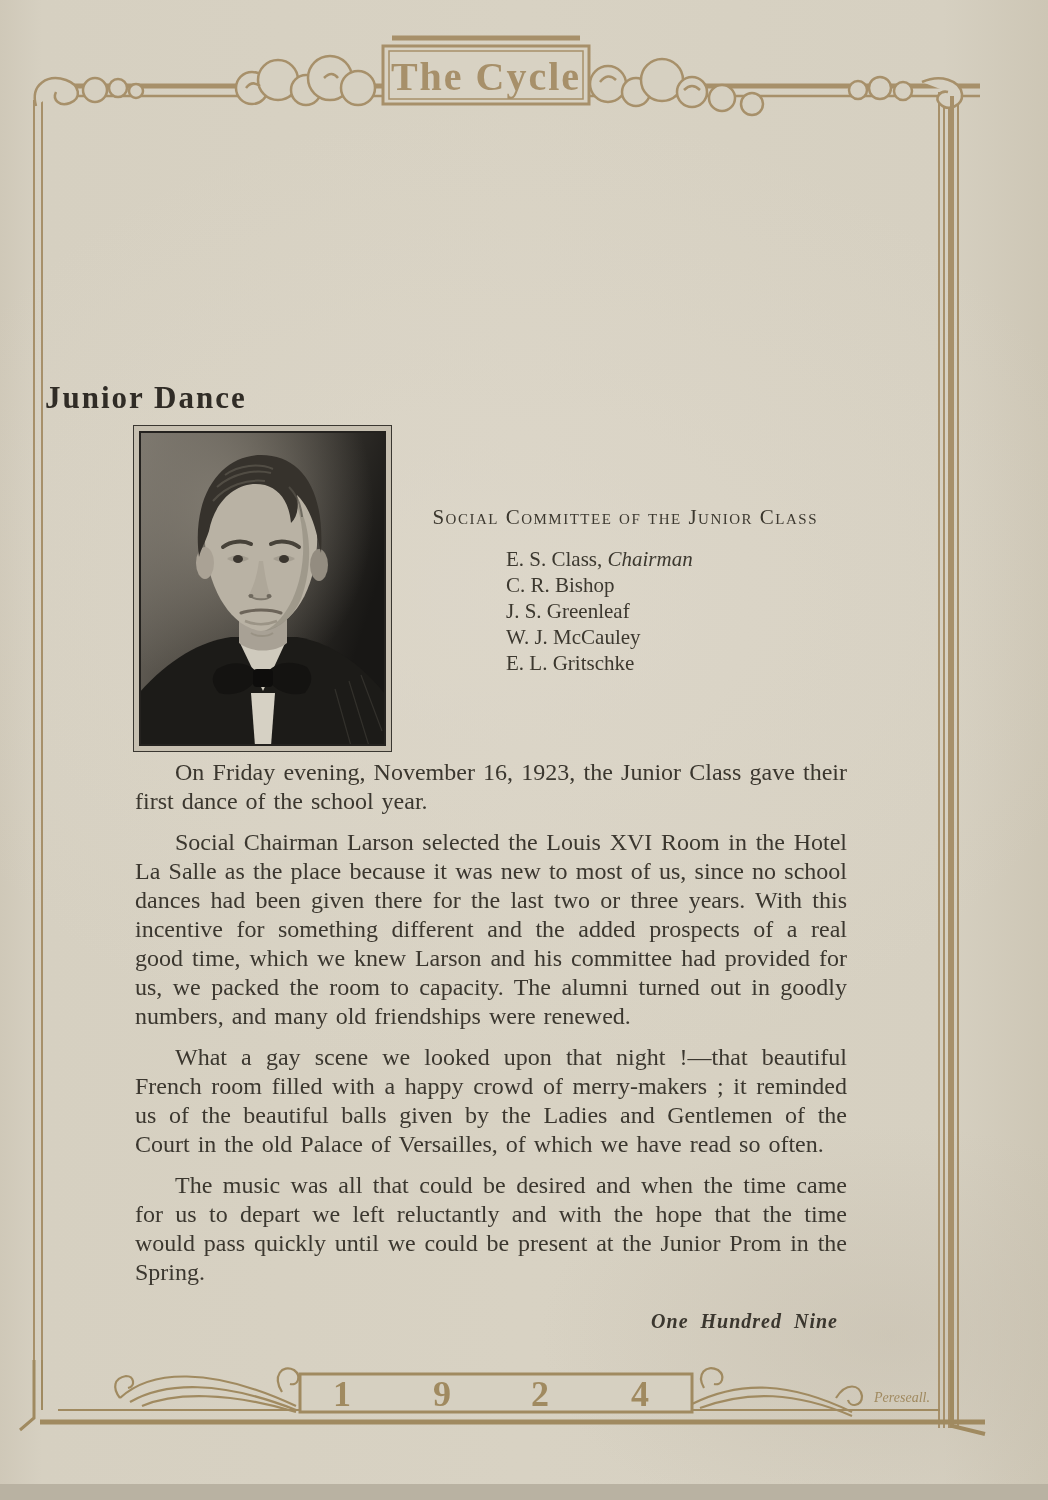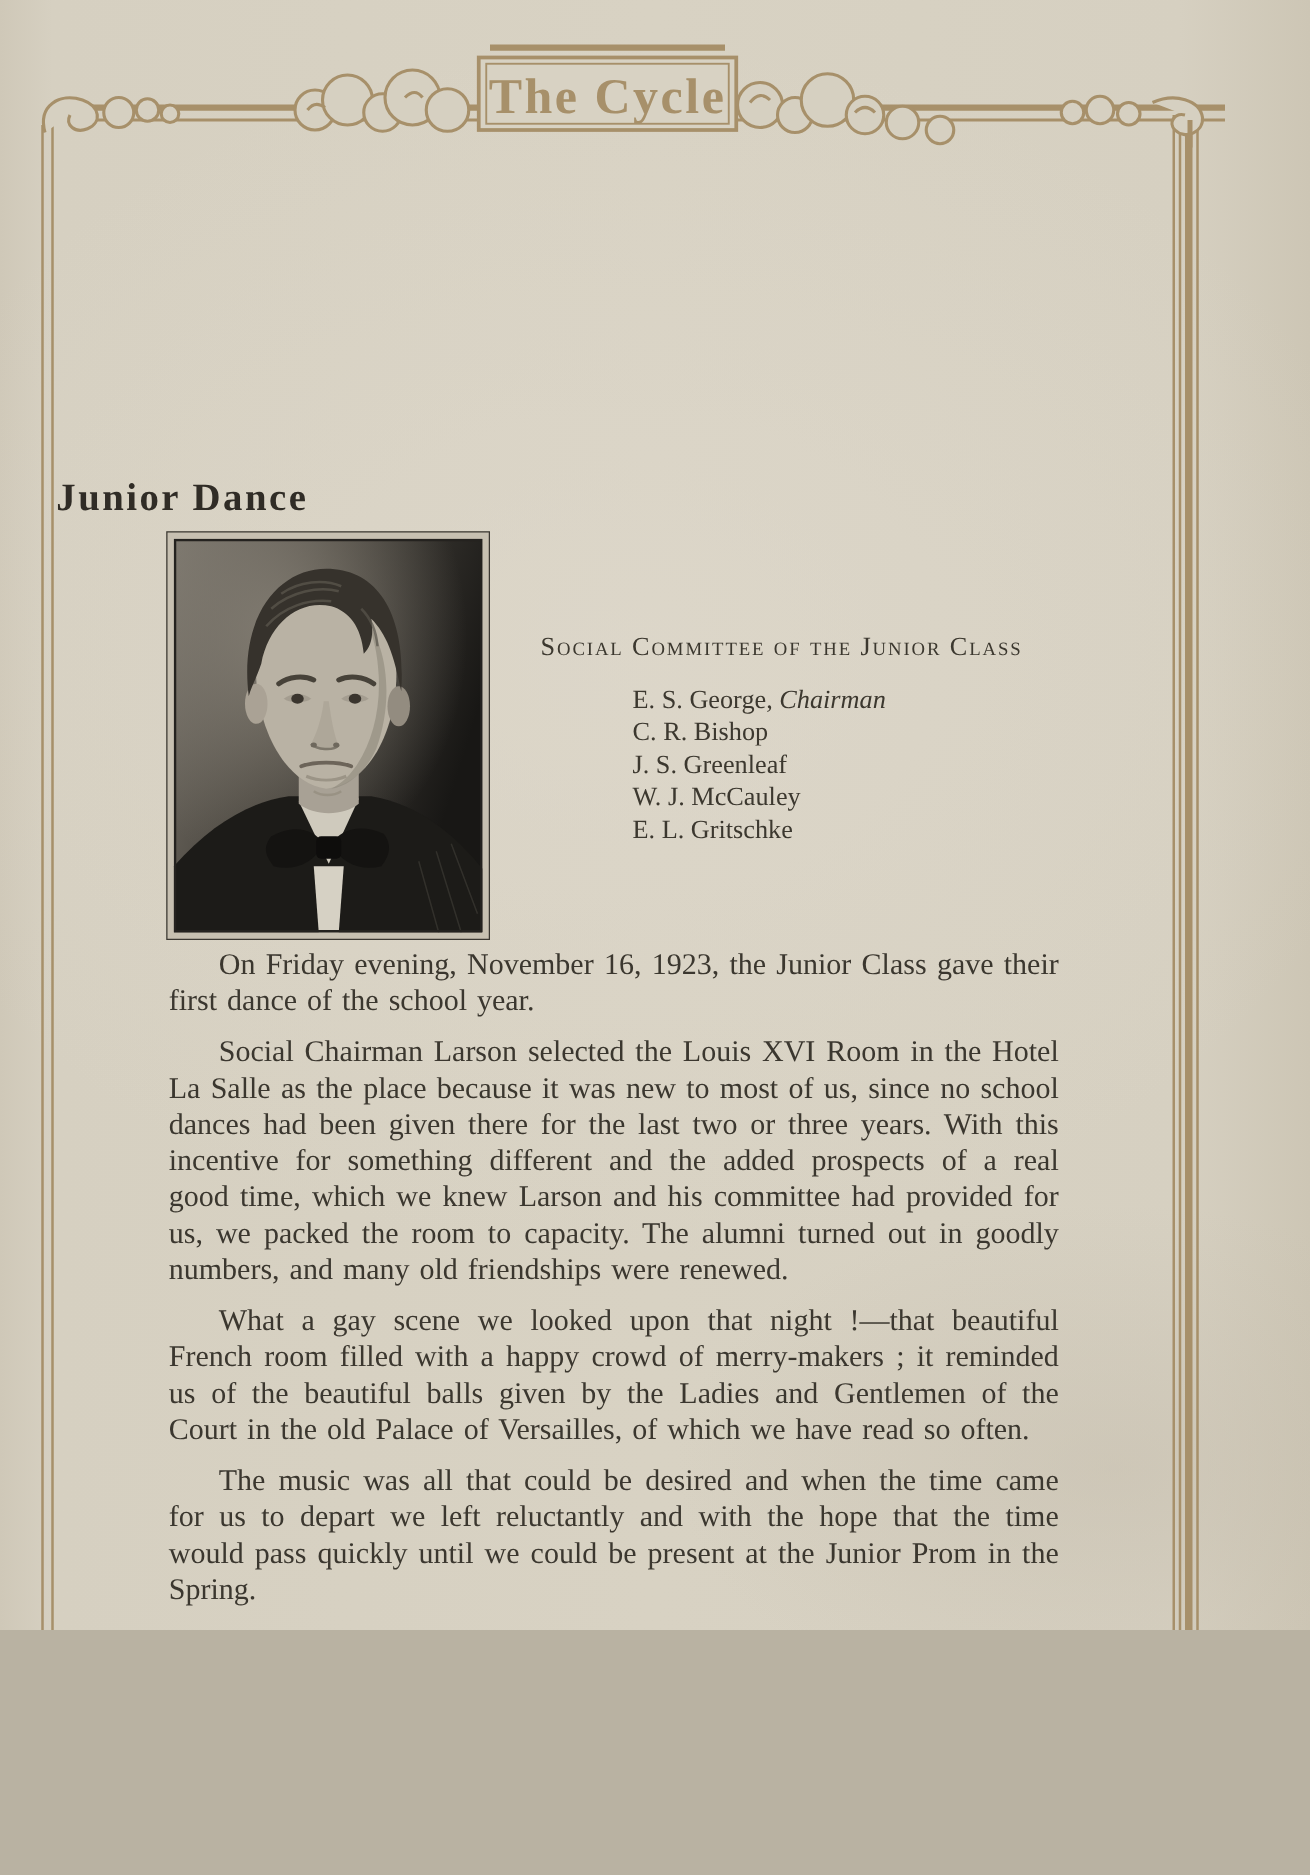--- a/index.html
+++ b/index.html
@@ -1,18 +1,18 @@
 <!DOCTYPE html>
 <html><head>
 <meta charset="utf-8">
 <style>
   html,body{margin:0;padding:0;background:#b9b2a2;}
   .page{
     position:relative;
-    width:1048px;height:1304px;
+    width:1048px;height:1484px;
     margin:0 auto;
     overflow:hidden;
     background:
       radial-gradient(ellipse 900px 700px at 48% 40%, rgba(224,218,206,.55) 0%, rgba(224,218,206,0) 70%),
       radial-gradient(ellipse 500px 300px at 85% 90%, rgba(197,189,173,.5) 0%, rgba(197,189,173,0) 70%),
       linear-gradient(90deg, #cfc8b8 0%, #d6d0c1 4%, #d8d2c3 50%, #d6d0c1 90%, #cdc6b5 100%);
     font-family:"Liberation Serif", serif;
     color:#3c382f;
   }
   
@@ -186,21 +186,21 @@
 
       <path d="M112,202 C118,206 128,206 134,202" stroke="#8f8879" stroke-width="2" fill="none" opacity="0.6"></path>
 
       <rect x="1" y="1" width="245" height="313" fill="none" stroke="#24221f" stroke-width="2"></rect>
     </svg>
   </div>
 
   <div class="committee">
     <div class="committee-heading">Social Committee of the Junior Class</div>
     <ul class="committee-list">
-      <li><span>E. S. George,</span> <em>Chairman</em></li>
+      <li><span>E. S. Class,</span> <em>Chairman</em></li>
       <li><span>C. R. Bishop</span> <em></em></li>
       <li><span>J. S. Greenleaf</span> <em></em></li>
       <li><span>W. J. McCauley</span> <em></em></li>
       <li><span>E. L. Gritschke</span> <em></em></li>
     </ul>
   </div>
 
   <div class="body-text">
     <p>On Friday evening, November 16, 1923, the Junior Class gave their first dance of the school year.</p>
     <p>Social Chairman Larson selected the Louis XVI Room in the Hotel La Salle as the place because it was new to most of us, since no school dances had been given there for the last two or three years. With this incentive for something different and the added prospects of a real good time, which we knew Larson and his committee had provided for us, we packed the room to capacity. The alumni turned out in goodly numbers, and many old friendships were renewed.</p>

